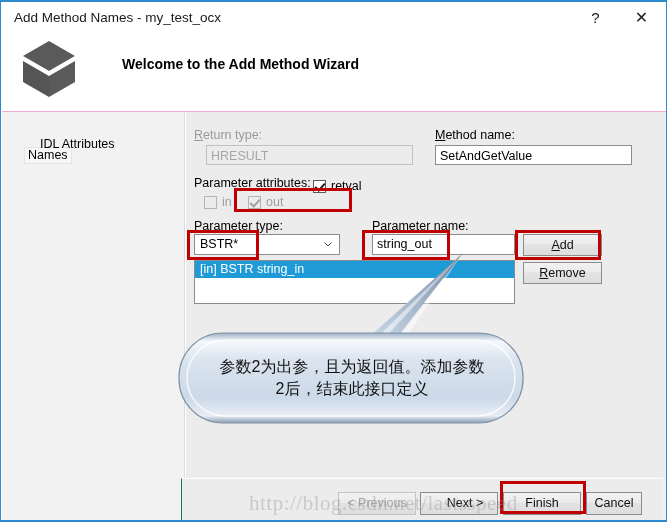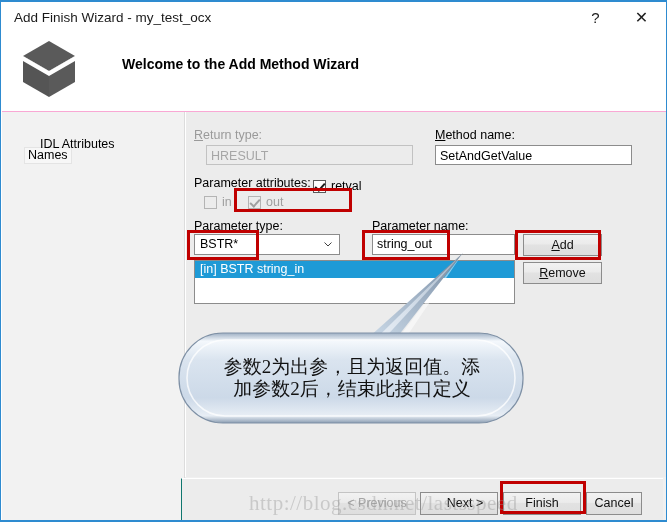--- a/index.html
+++ b/index.html
@@ -239,24 +239,24 @@
   .callout {
     position: absolute;
     left: 178px; top: 331px;
     width: 346px; height: 92px;
   }
   .callout-text {
     position: absolute;
     left: 38px; top: 23px;
     width: 270px;
     text-align: center;
-    font-size: 19px;
+    font-size: 16px;
     line-height: 22px;
     color: #111111;
-    font-family: Liberation Serif, serif;
+    font-family: Liberation Sans, sans-serif;
   }
 
   
   .redbox {
     position: absolute;
     box-sizing: border-box;
     border: 3px solid #c00000;
     pointer-events: none;
   }
 
@@ -270,21 +270,21 @@
     letter-spacing: 0.5px;
     white-space: nowrap;
   }
 </style>
 </head>
 <body>
 
 <div class="window">
 
   <div class="titlebar">
-    <div class="title-text">Add Finish Wizard - my_test_ocx</div>
+    <div class="title-text">Add Method Names - my_test_ocx</div>
     <div class="tb-btn tb-help">?</div>
     <div class="tb-btn tb-close">✕</div>
   </div>
 
   <div class="header">
     <svg class="wiz-icon" viewBox="0 0 58 60">
       <polygon points="29,2 55,17 29,32 3,17" fill="#5a5a5a"></polygon>
       <polygon points="3,17 29,32 29,58 3,43" fill="#555555"></polygon>
       <polygon points="55,17 29,32 29,58 55,43" fill="#5a5a5a"></polygon>
       <polygon points="3,17 29,32 55,17 55,22 29,37 3,22" fill="#ffffff"></polygon>

